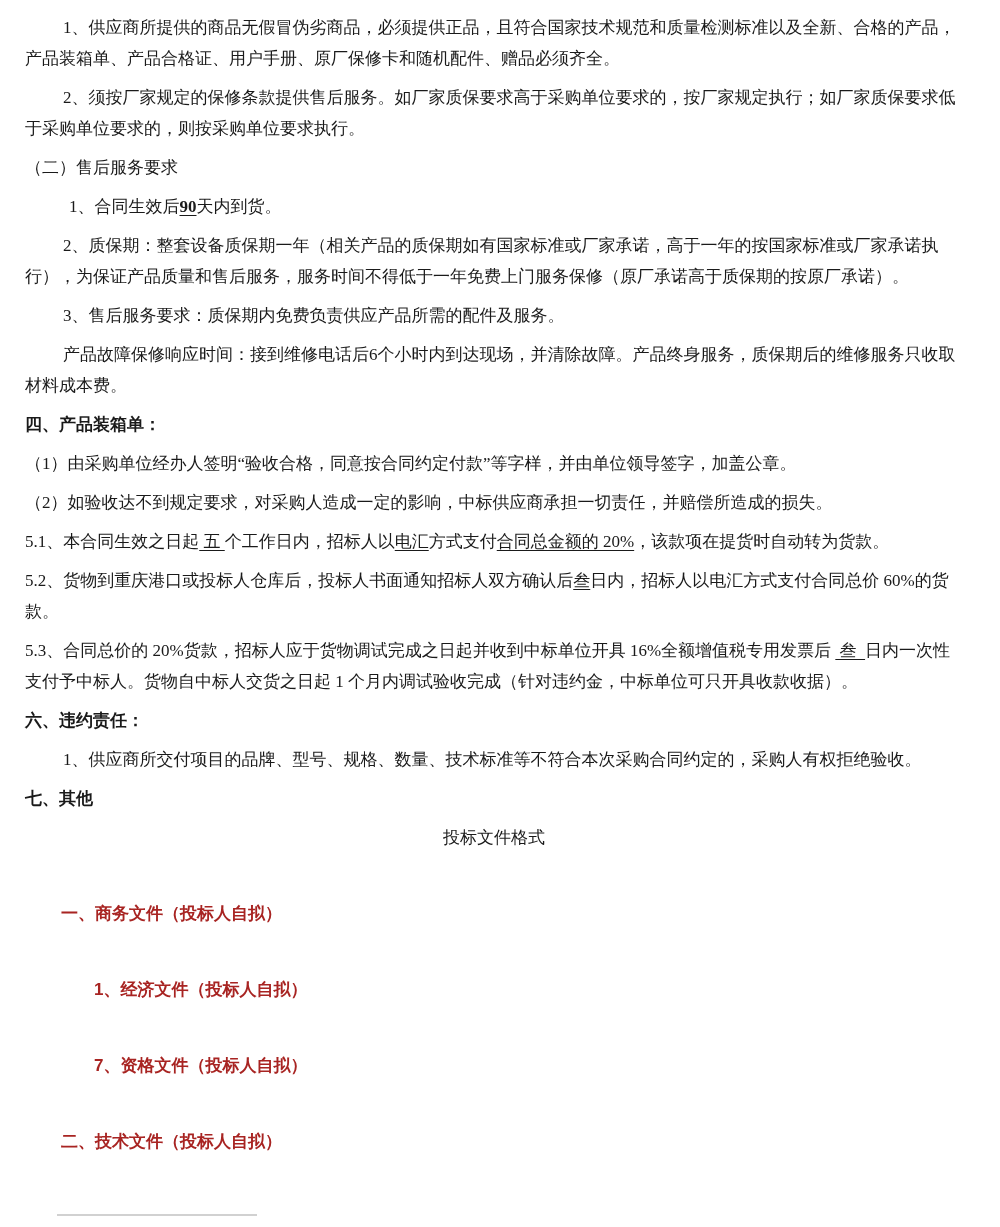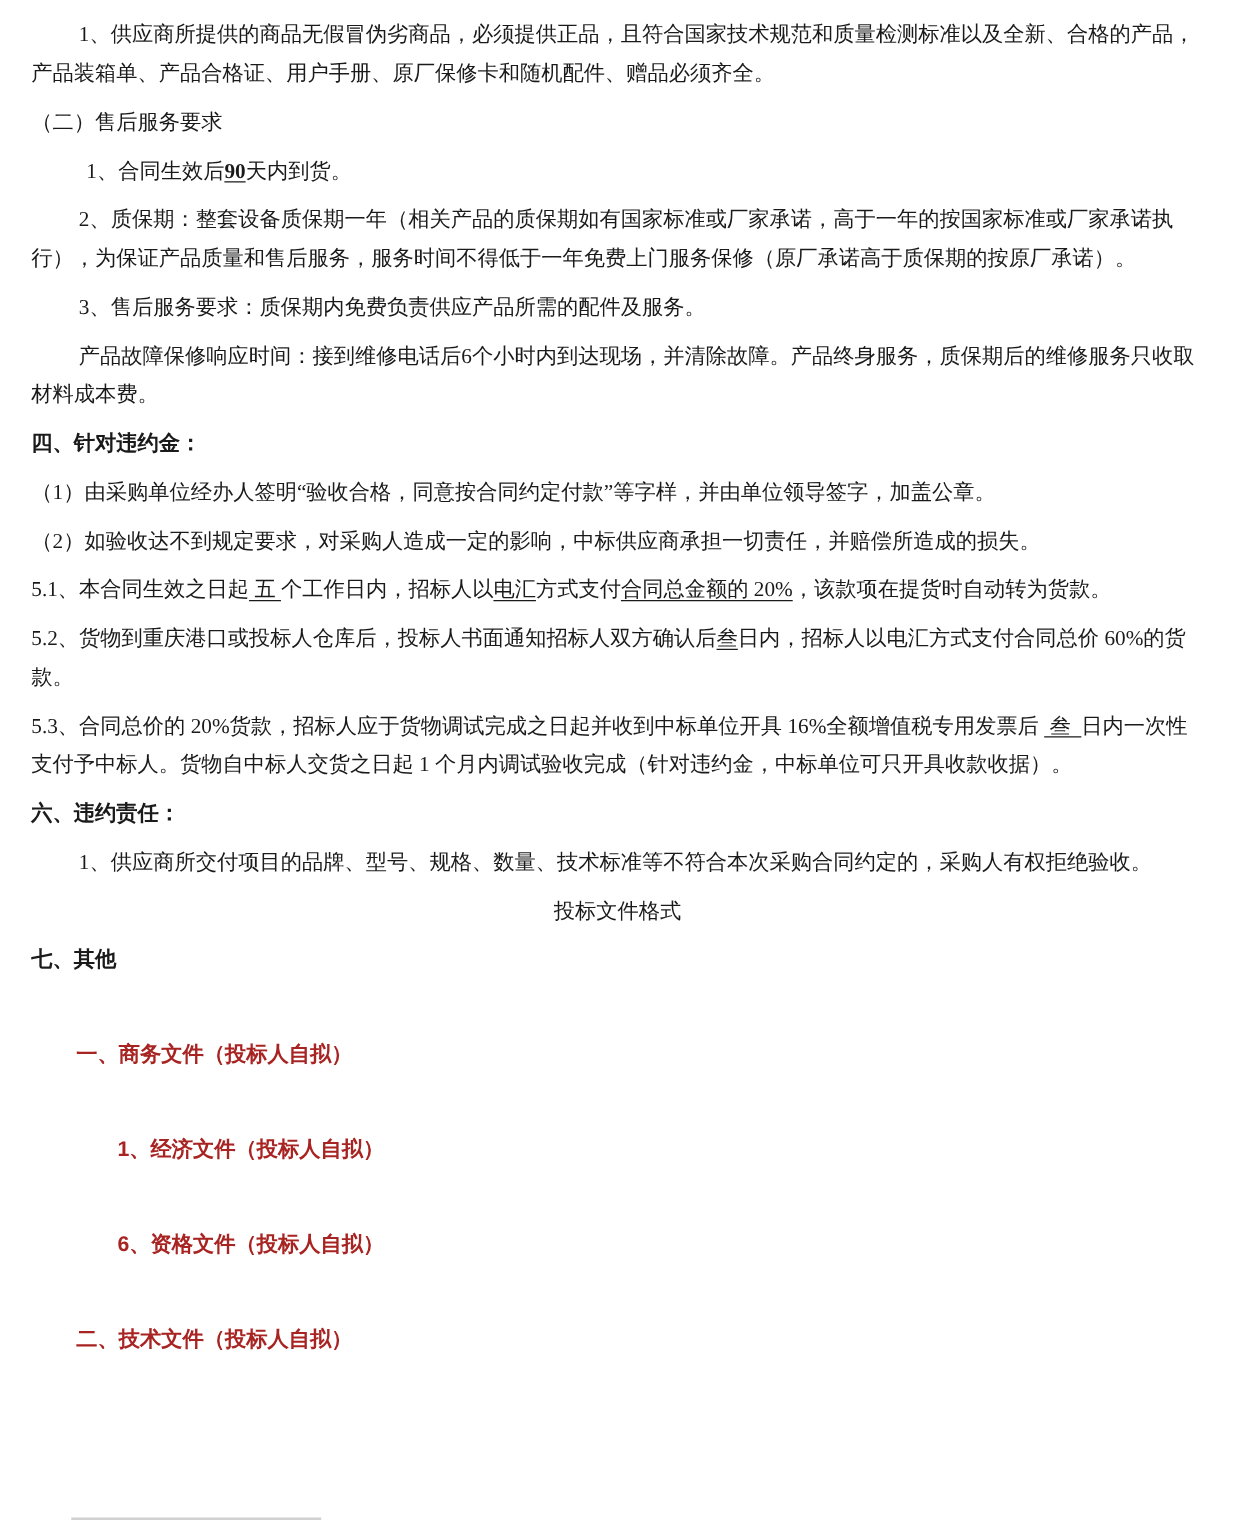--- a/index.html
+++ b/index.html
@@ -51,34 +51,35 @@
     background: #999999;
     opacity: 0.45;
   }
 </style>
 </head>
 <body>
 
 <div class="page">
   <main class="doc">
       <p class="para indent"><span>1、供应商所提供的商品无假冒伪劣商品，必须提供正品，且符合国家技术规范和质量检测标准以及全新、合格的产品，产品装箱单、产品合格证、用户手册、原厂保修卡和随机配件、赠品必须齐全。</span></p>
+      <p class="para indent"><span>2、须按厂家规定的保修条款提供售后服务。如厂家质保要求高于采购单位要求的，按厂家规定执行；如厂家质保要求低于采购单位要求的，则按采购单位要求执行。</span></p>
       <p class="para"><span>（二）售后服务要求</span></p>
       <p class="para indent-deep"><span>1、合同生效后</span><span class="b u">90</span><span>天内到货。</span></p>
       <p class="para indent"><span>2、质保期：整套设备质保期一年（相关产品的质保期如有国家标准或厂家承诺，高于一年的按国家标准或厂家承诺执行），为保证产品质量和售后服务，服务时间不得低于一年免费上门服务保修（原厂承诺高于质保期的按原厂承诺）。</span></p>
       <p class="para indent"><span>3、售后服务要求：质保期内免费负责供应产品所需的配件及服务。</span></p>
       <p class="para indent"><span>产品故障保修响应时间：接到维修电话后6个小时内到达现场，并清除故障。产品终身服务，质保期后的维修服务只收取材料成本费。</span></p>
-      <p class="para heading"><span>四、针对违约金：</span></p>
+      <p class="para heading"><span>四、产品装箱单：</span></p>
       <p class="para"><span>（1）由采购单位经办人签明“验收合格，同意按合同约定付款”等字样，并由单位领导签字，加盖公章。</span></p>
       <p class="para"><span>（2）如验收达不到规定要求，对采购人造成一定的影响，中标供应商承担一切责任，并赔偿所造成的损失。</span></p>
       <p class="para"><span>5.1、本合同生效之日起</span><span class="u">&nbsp;五&nbsp;</span><span>个工作日内，招标人以</span><span class="u">电汇</span><span>方式支付</span><span class="u">合同总金额的 20%</span><span>，该款项在提货时自动转为货款。</span></p>
       <p class="para"><span>5.2、货物到重庆港口或投标人仓库后，投标人书面通知招标人双方确认后</span><span class="u">叁</span><span>日内，招标人以电汇方式支付合同总价 60%的货款。</span></p>
       <p class="para"><span>5.3、合同总价的 20%货款，招标人应于货物调试完成之日起并收到中标单位开具 16%全额增值税专用发票后&nbsp;</span><span class="u">&nbsp;叁&nbsp;&nbsp;</span><span>日内一次性支付予中标人。货物自中标人交货之日起 1 个月内调试验收完成（针对违约金，中标单位可只开具收款收据）。</span></p>
       <p class="para heading"><span>六、违约责任：</span></p>
       <p class="para indent"><span>1、供应商所交付项目的品牌、型号、规格、数量、技术标准等不符合本次采购合同约定的，采购人有权拒绝验收。</span></p>
+      <p class="para heading"><span>七、其他</span></p>
       <p class="para center"><span>投标文件格式</span></p>
-      <p class="para heading"><span>七、其他</span></p>
       <p class="para red lvl1"><span>一、商务文件（投标人自拟）</span></p>
       <p class="para red lvl2"><span>1、经济文件（投标人自拟）</span></p>
-      <p class="para red lvl2"><span>6、资格文件（投标人自拟）</span></p>
+      <p class="para red lvl2"><span>7、资格文件（投标人自拟）</span></p>
       <p class="para red lvl1"><span>二、技术文件（投标人自拟）</span></p>
     </main>
   <div class="clipped-line"></div>
 </div>
 
 </body></html>

